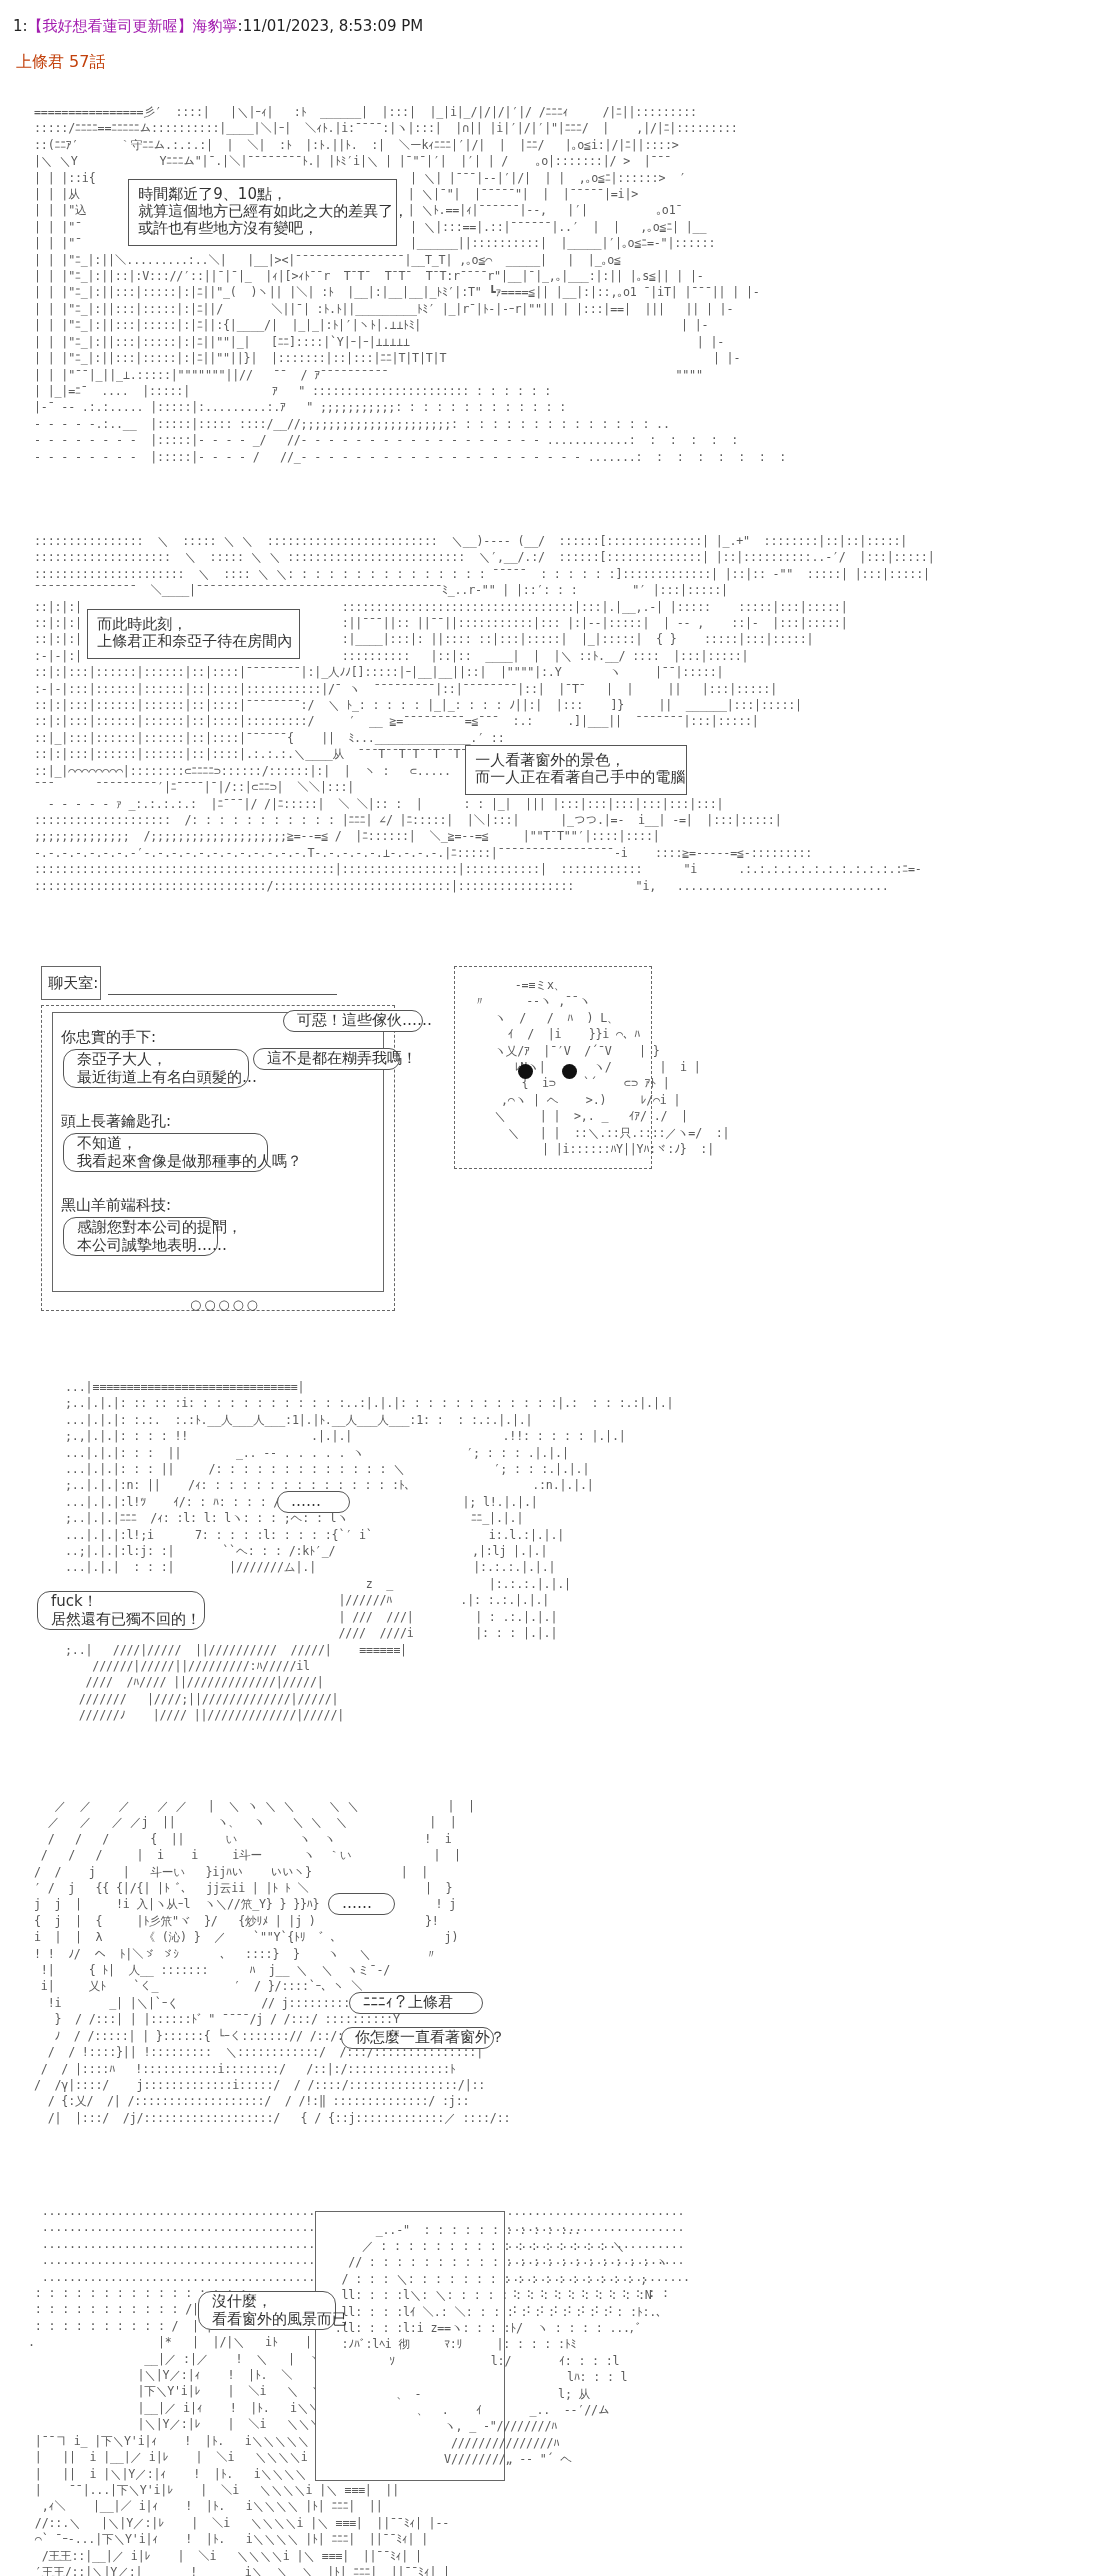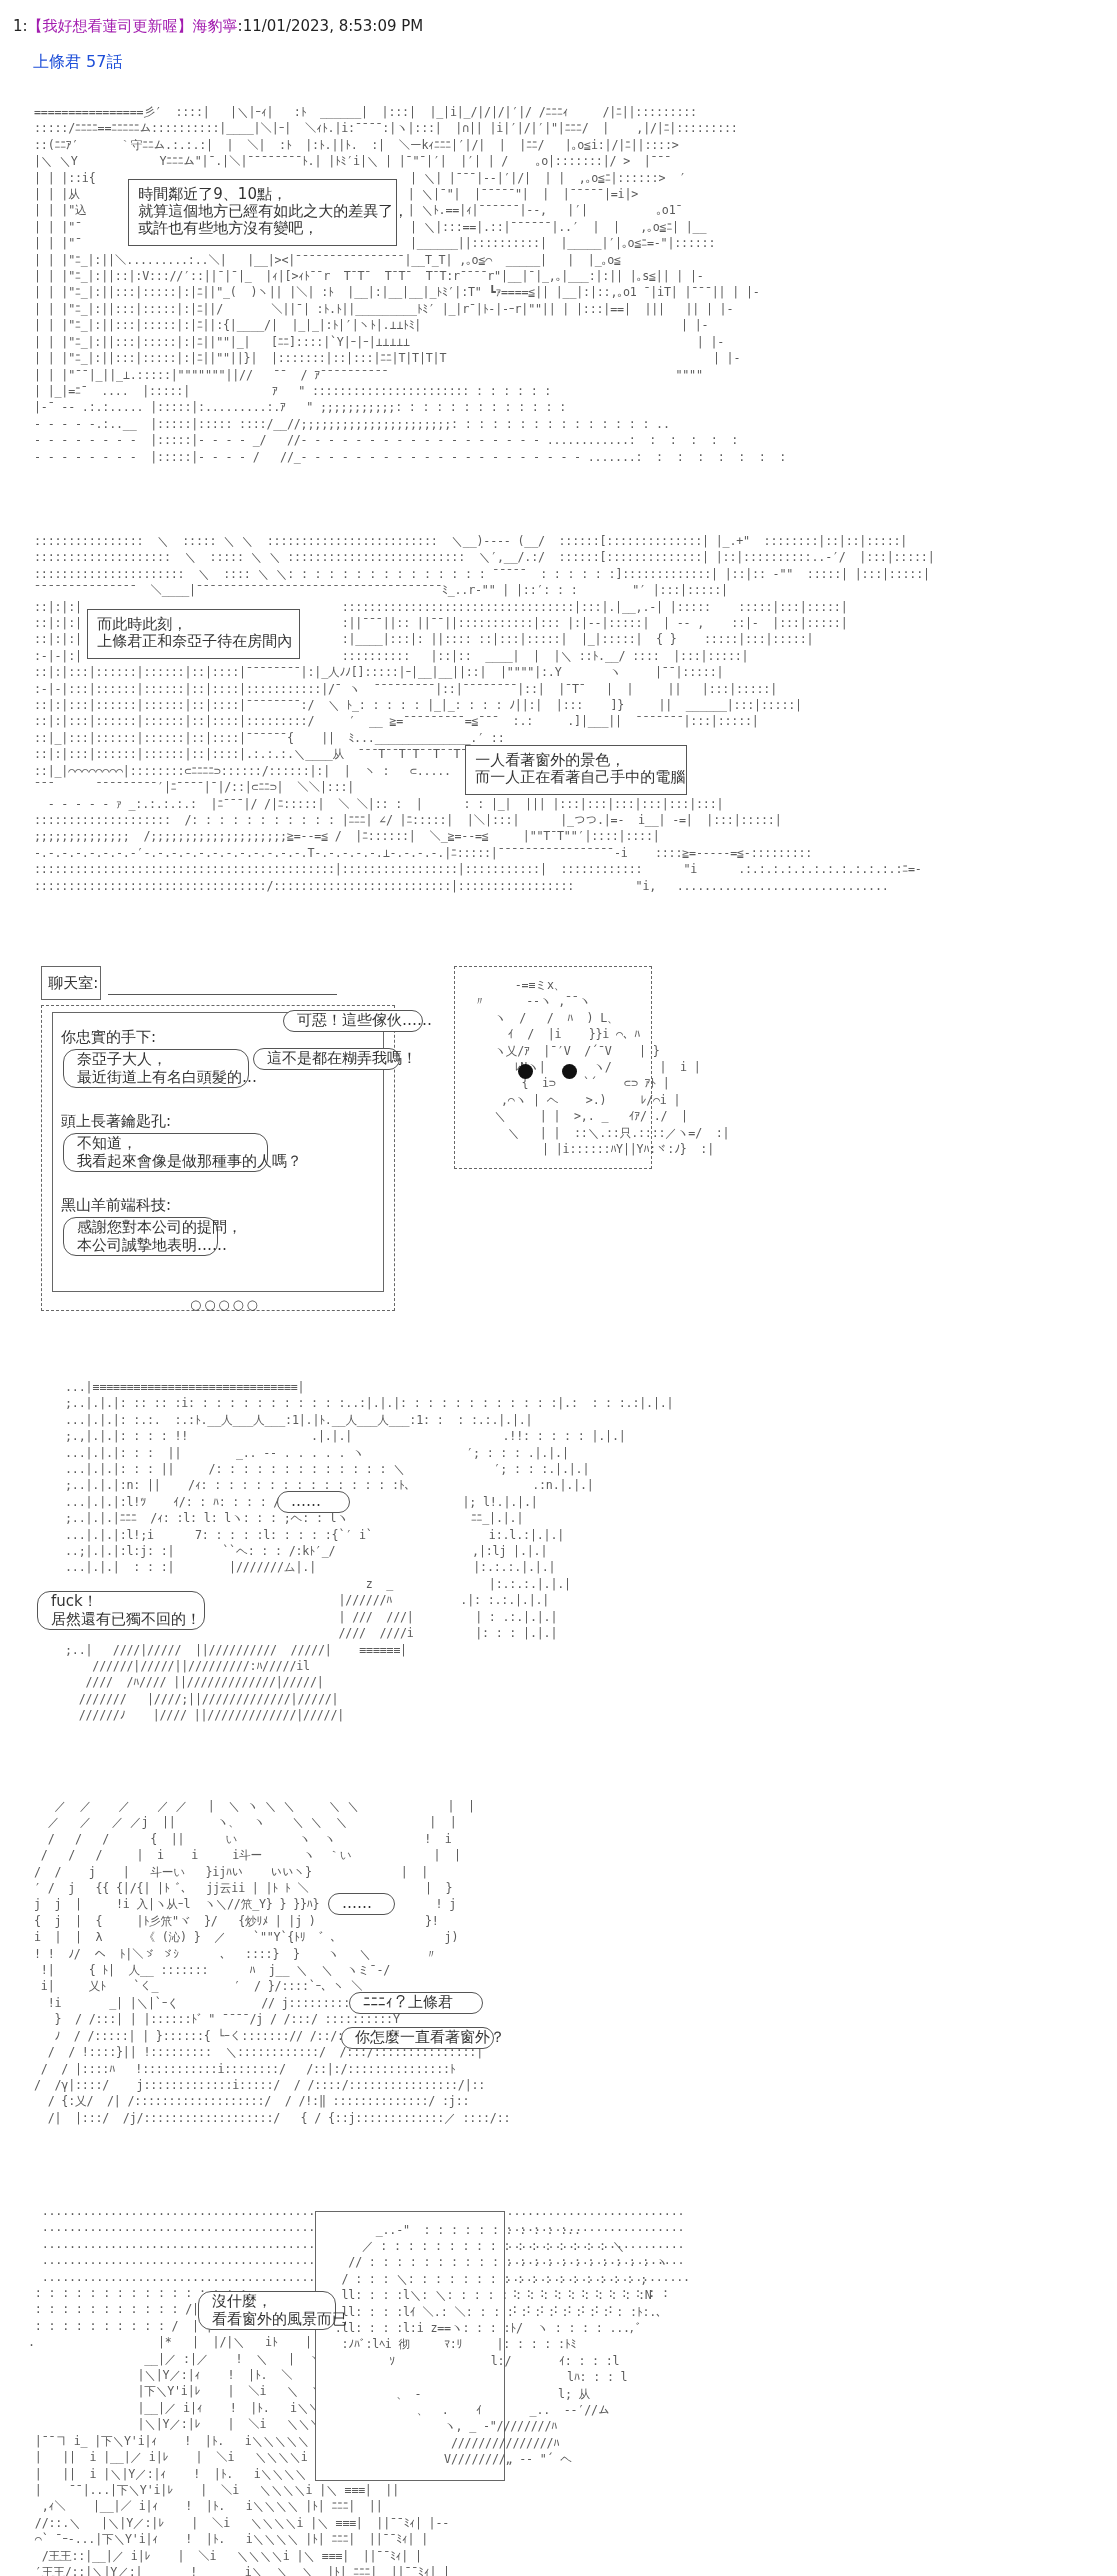--- a/index.html
+++ b/index.html
@@ -2,21 +2,21 @@
 <html style="font-size:15px"><head>
 <meta charset="utf-8">
 <style>
   html, body { margin:0; padding:0; background:#ffffff; }
   body { width:1118px; height:2576px; position:relative; overflow:hidden;
          font-family:"DejaVu Sans", "Liberation Sans", sans-serif; color:#222; }
   .post-header { position:absolute; left:13px; top:17px; font-size:15px; line-height:18.6px; color:#222; white-space:nowrap; }
   .post-header .num { color:#222; }
   .post-header .name { color:#a21caf; }
   .post-header .date { color:#222; }
-  .post-title { position:absolute; left:33px; top:52px; font-size:16px; line-height:20.5px; color:#1d4ed8; }
+  .post-title { position:absolute; left:16px; top:52px; font-size:16px; line-height:20.5px; color:#c2410c; }
   .aa { position:absolute; font-family:"DejaVu Sans Mono", "Liberation Mono", monospace; font-size:11.7px;
         line-height:16.4px; white-space:pre; color:#5a5a5a; letter-spacing:-0.2px; }
   .box { position:absolute; background:#fff; border:0.9px solid #555; padding:5.6px 9.3px;
          font-size:15px; line-height:17px; color:#333; white-space:pre;margin-left:36px; }
   .bubble { position:absolute; background:#fff; border:0.9px solid #555; border-radius:13px; padding:1px 13px;
             font-size:15px; line-height:17.7px; color:#333; white-space:pre; }
   .label { position:absolute; font-size:15px; line-height:17px; color:#333; background:#fff; white-space:nowrap; }
   .frame { position:absolute; border:0.9px dashed #666; background:transparent; }
   .frame-solid { position:absolute; border:0.9px solid #666; background:#fff; }
   .dots { position:absolute; font-size:13px; letter-spacing:2.8px; color:#444; }

